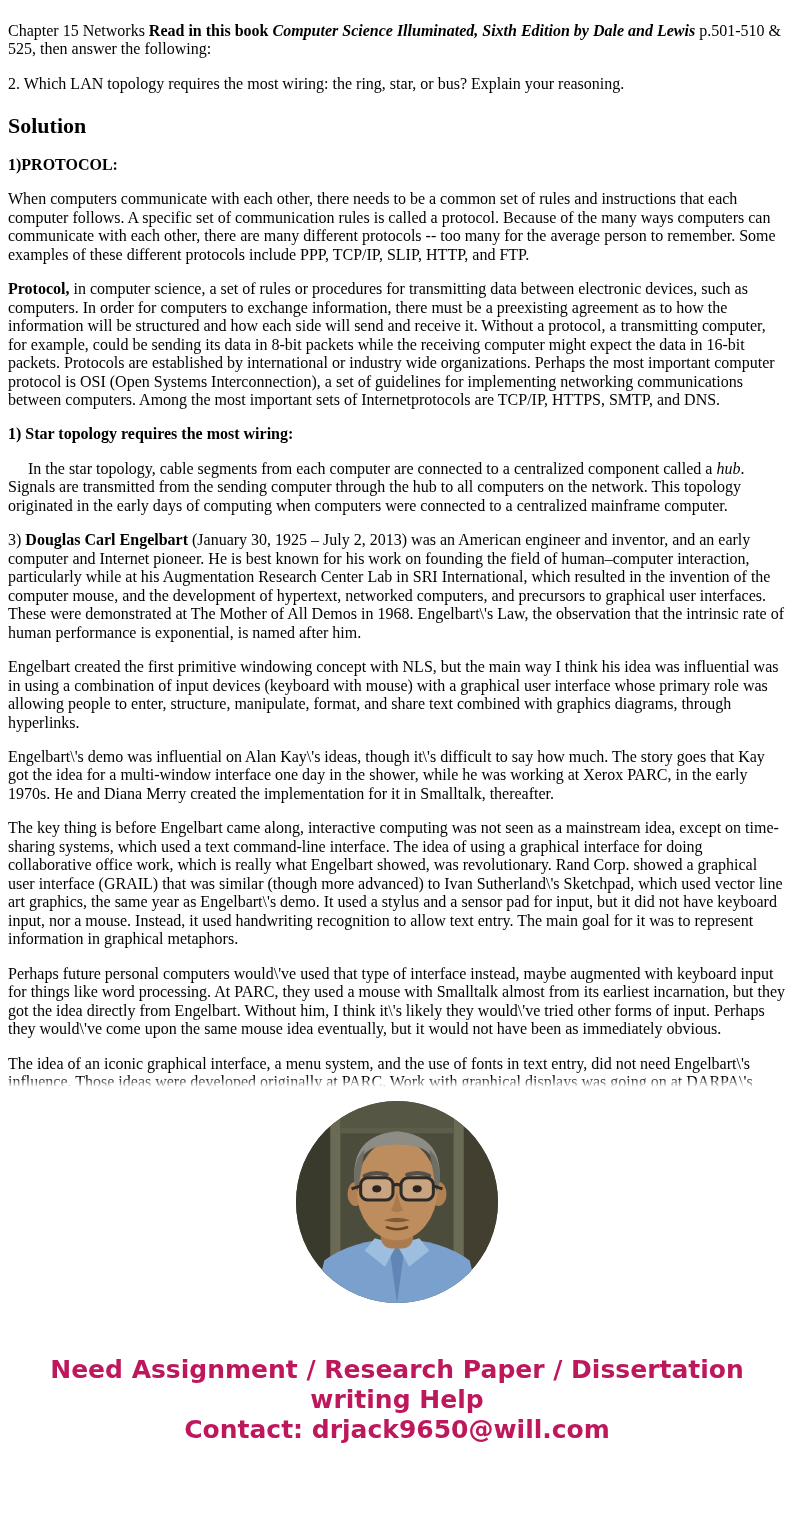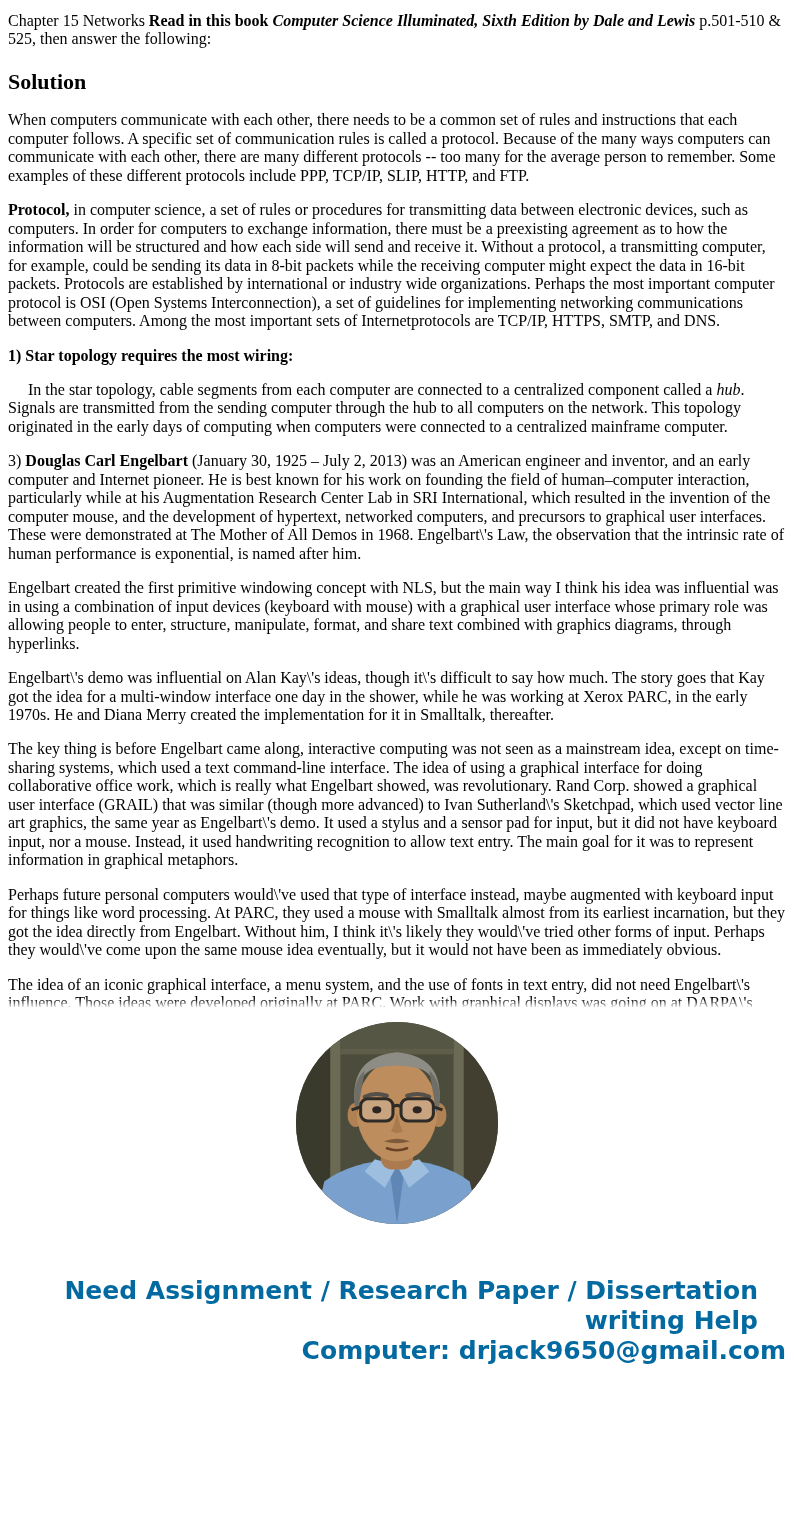--- a/index.html
+++ b/index.html
@@ -8,21 +8,21 @@
     height: 1523px;
     background: #ffffff;
     color: #000000;
     font-family: "Liberation Serif", "DejaVu Serif", serif;
     font-size: 16px;
     line-height: 1.155;
     overflow: hidden;
   }
   .content { padding: 8px 8px 0 8px; }
   p { margin: 16px 0; }
-  p.first { margin-top: 4px; }
+  p.first { margin-top: 14px; }
   .bold { font-weight: bold; }
   .bolditalic { font-weight: bold; font-style: italic; }
   .italic { font-style: italic; text-align: right; }
   h3.solution {
     font-size: 22px;
     font-weight: bold;
     margin: 20px 0 17px 0;
   }
   .clip-wrap {
     height: 31px;
@@ -36,40 +36,42 @@
     background: linear-gradient(to bottom, rgba(255,255,255,0), rgba(255,255,255,0.85));
   }
   .photo-wrap {
     width: 202px; height: 202px;
     margin: 15px auto 0 auto;
     border-radius: 50%;
     overflow: hidden;
   }
   .footer {
     margin-top: 52px;
-    text-align: right;
+    text-align: center;
     font-family: "DejaVu Sans", "Liberation Sans", sans-serif;
     font-weight: bold;
     font-size: 25px;
     line-height: 1.2;
-    color: #0369a1;
+    color: #be185d;
   }
   .footer .line1 { max-width: 722px; margin: 0 auto; }
   .footer .line2 { margin-top: 0; }
 </style>
 </head>
 <body>
 
 <div class="content">
 
   <p class="first"><span>Chapter 15 Networks </span><span class="bold">Read in this book </span><span class="bolditalic">Computer Science Illuminated, Sixth Edition by Dale and Lewis</span><span> p.501-510 &amp; 525, then answer the following:</span></p>
 
+  <p>2. Which LAN topology requires the most wiring: the ring, star, or bus? Explain your reasoning.</p>
 
   <h3 class="solution">Solution</h3>
 
+  <p class="bold">1)PROTOCOL:</p>
 
   <p>When computers communicate with each other, there needs to be a common set of rules and instructions that each computer follows. A specific set of communication rules is called a protocol. Because of the many ways computers can communicate with each other, there are many different protocols -- too many for the average person to remember. Some examples of these different protocols include PPP, TCP/IP, SLIP, HTTP, and FTP.</p>
 
   <p><span class="bold">Protocol,</span><span> in computer science, a set of rules or procedures for transmitting data between electronic devices, such as computers. In order for computers to exchange information, there must be a preexisting agreement as to how the information will be structured and how each side will send and receive it. Without a protocol, a transmitting computer, for example, could be sending its data in 8-bit packets while the receiving computer might expect the data in 16-bit packets. Protocols are established by international or industry wide organizations. Perhaps the most important computer protocol is OSI (Open Systems Interconnection), a set of guidelines for implementing networking communications between computers. Among the most important sets of Internetprotocols are TCP/IP, HTTPS, SMTP, and DNS.</span></p>
 
   <p class="bold">1) Star topology requires the most wiring:</p>
 
   <p><span>&nbsp;&nbsp;&nbsp;&nbsp;&nbsp;In the star topology, cable segments from each computer are connected to a centralized component called a </span><span class="italic">hub</span><span>. Signals are transmitted from the sending computer through the hub to all computers on the network. This topology originated in the early days of computing when computers were connected to a centralized mainframe computer.</span></p>
 
   <p><span>3) </span><span class="bold">Douglas Carl Engelbart</span><span> (January 30, 1925 – July 2, 2013) was an American engineer and inventor, and an early computer and Internet pioneer. He is best known for his work on founding the field of human–computer interaction, particularly while at his Augmentation Research Center Lab in SRI International, which resulted in the invention of the computer mouse, and the development of hypertext, networked computers, and precursors to graphical user interfaces. These were demonstrated at The Mother of All Demos in 1968. Engelbart\'s Law, the observation that the intrinsic rate of human performance is exponential, is named after him.</span></p>
@@ -114,16 +116,16 @@
       <ellipse cx="80" cy="87" rx="4.5" ry="3.5" fill="#2c2420"></ellipse>
       <ellipse cx="120" cy="87" rx="4.5" ry="3.5" fill="#2c2420"></ellipse>
       <path d="M100 90 Q97 104 94 108 Q100 112 106 108 Q103 104 100 90" fill="#a87a4c"></path>
       <path d="M87 118 Q100 113 113 118 Q100 122 87 118 Z" fill="#7d5a38"></path>
       <path d="M90 125 Q100 129 110 125" stroke="#6b4226" stroke-width="2.5" fill="none" stroke-linecap="round"></path>
     </svg>
   </div>
 
   <div class="footer">
     <div class="line1">Need Assignment / Research Paper / Dissertation writing Help</div>
-    <div class="line2">Computer: drjack9650@gmail.com</div>
+    <div class="line2">Contact: drjack9650@will.com</div>
   </div>
 
 </div>
 
 </body></html>

